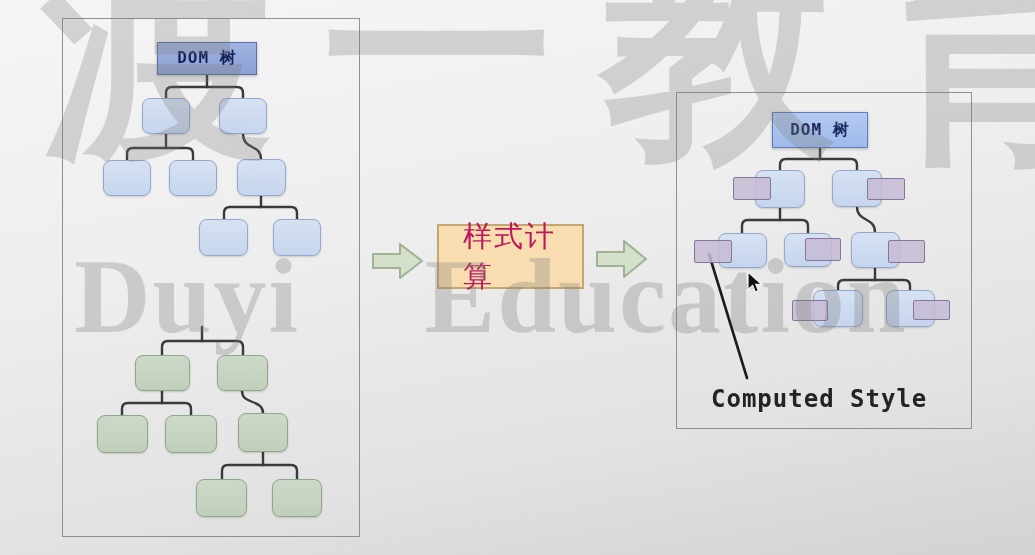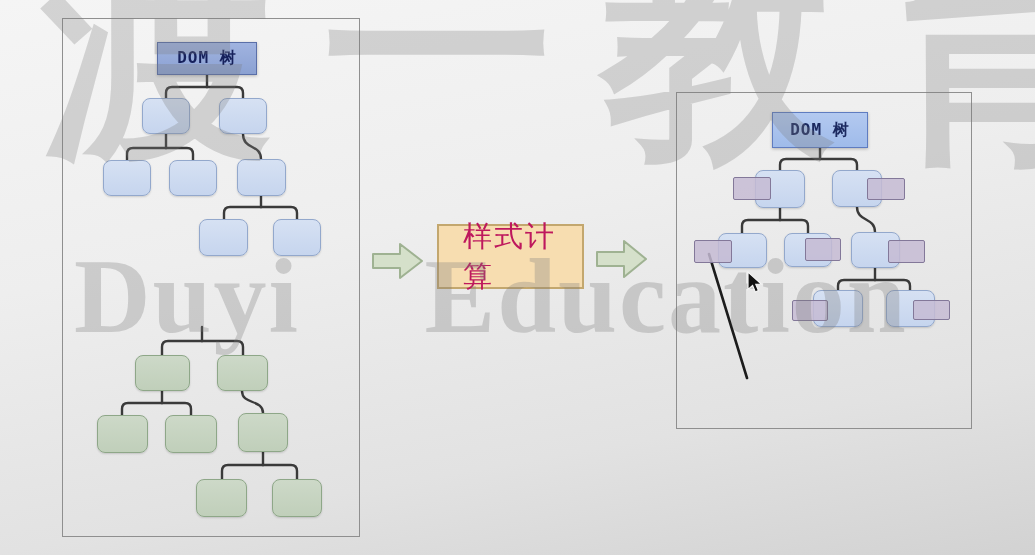--- a/index.html
+++ b/index.html
@@ -126,20 +126,21 @@
   <div class="node blue" style="left:886px;top:290px;width:49px;height:37px"></div>
 
   <div class="chip" style="left:733px;top:177px;width:38px;height:23px"></div>
   <div class="chip" style="left:867px;top:178px;width:38px;height:22px"></div>
   <div class="chip" style="left:694px;top:240px;width:38px;height:23px"></div>
   <div class="chip" style="left:805px;top:238px;width:36px;height:23px"></div>
   <div class="chip" style="left:888px;top:240px;width:37px;height:23px"></div>
   <div class="chip" style="left:792px;top:300px;width:36px;height:21px"></div>
   <div class="chip" style="left:913px;top:300px;width:37px;height:20px"></div>
 
+  <div class="annotation">Computed Style</div>
 
   <div class="watermark">
     <div class="wm-cjk">渡一教育</div>
     <div class="wm-latin">Duyi Education</div>
   </div>
 
   <svg class="cursor" width="20" height="24" viewBox="0 0 20 24">
     <polygon points="4,2 4,19.5 8.6,15.6 11.3,22 14.4,20.5 11.8,14.4 17.3,14.1" fill="#111" stroke="#f5f5f5" stroke-width="1.2"></polygon>
   </svg>
 

